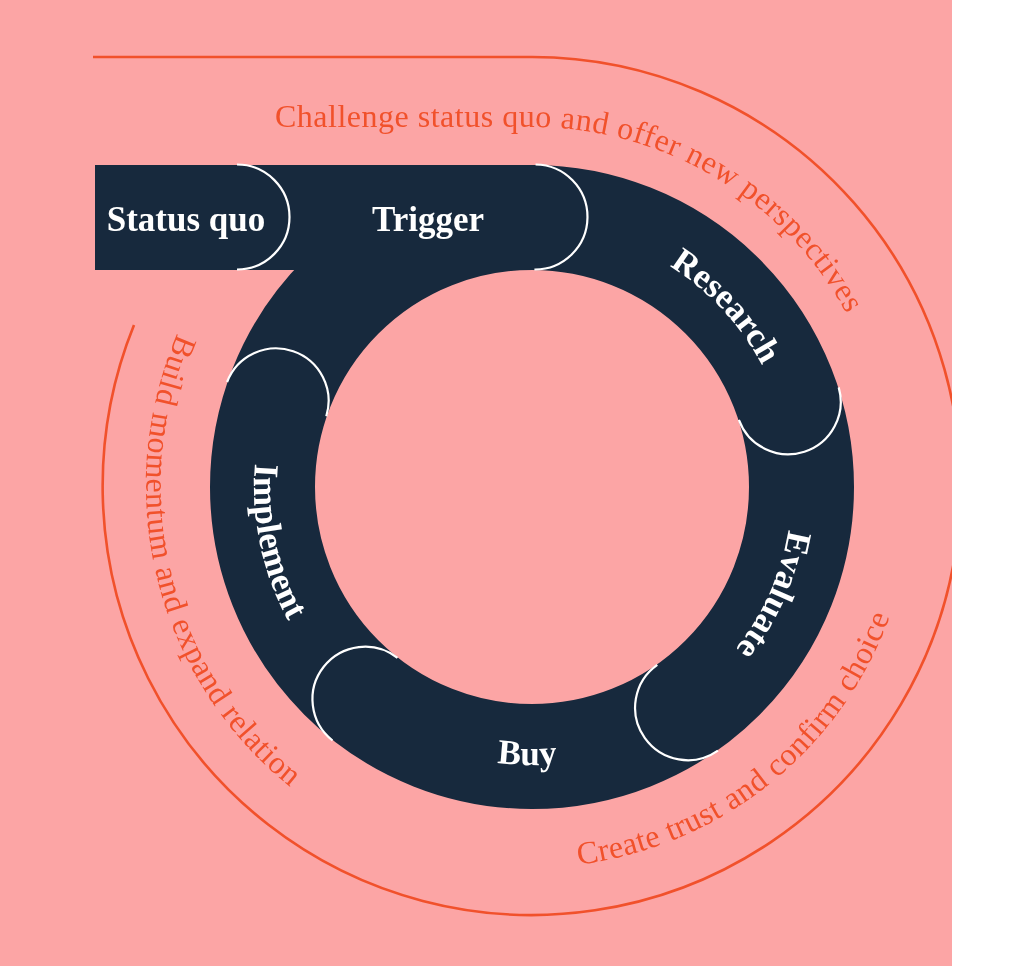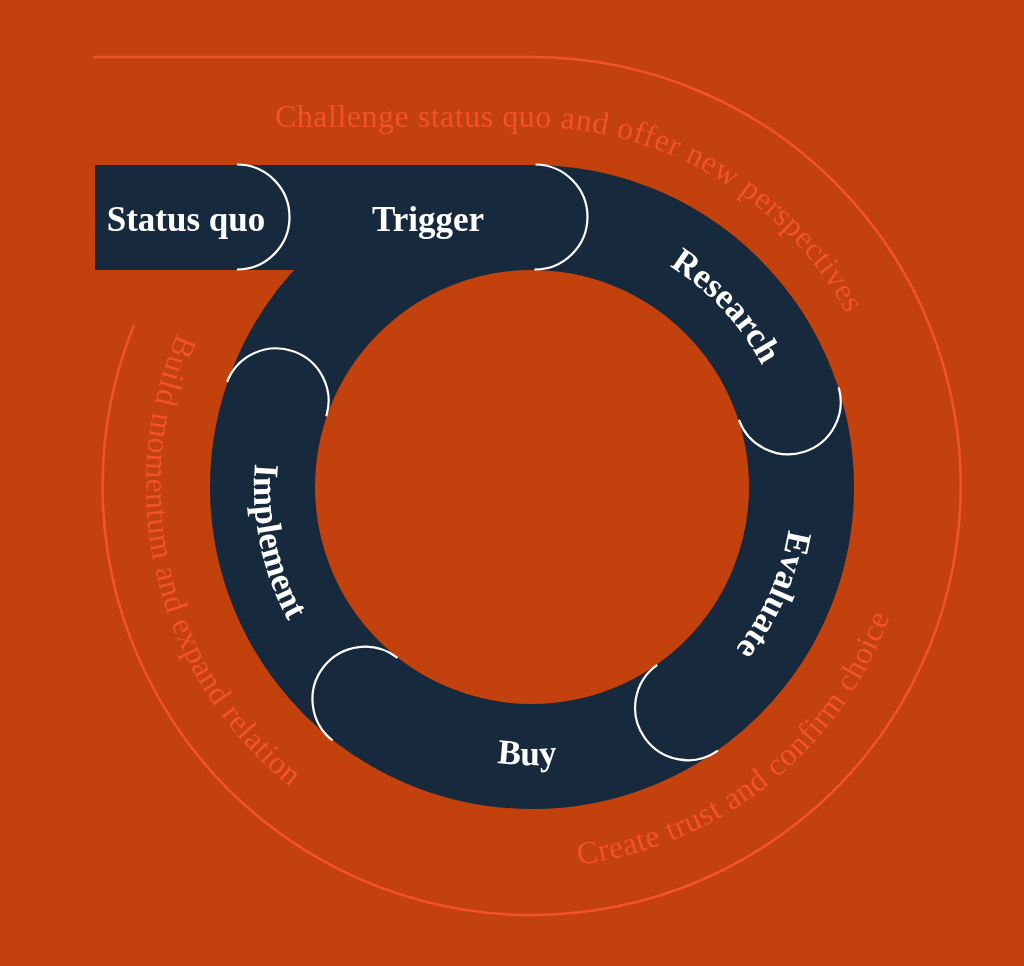--- a/index.html
+++ b/index.html
@@ -2,23 +2,23 @@
 <html><head>
 <meta charset="utf-8">
 <style>
   html, body {
     margin: 0;
     padding: 0;
     background: #ffffff;
   }
   .canvas {
     position: relative;
-    width: 1024px;
+    width: 952px;
     height: 966px;
-    background: #c2410c;
+    background: #fca5a5;
     overflow: hidden;
     font-family: "Liberation Serif", serif;
   }
   svg { display: block; }
   .stage-label {
     font-family: "Liberation Serif", serif;
     font-weight: 700;
     font-size: 35px;
     fill: #ffffff;
   }

